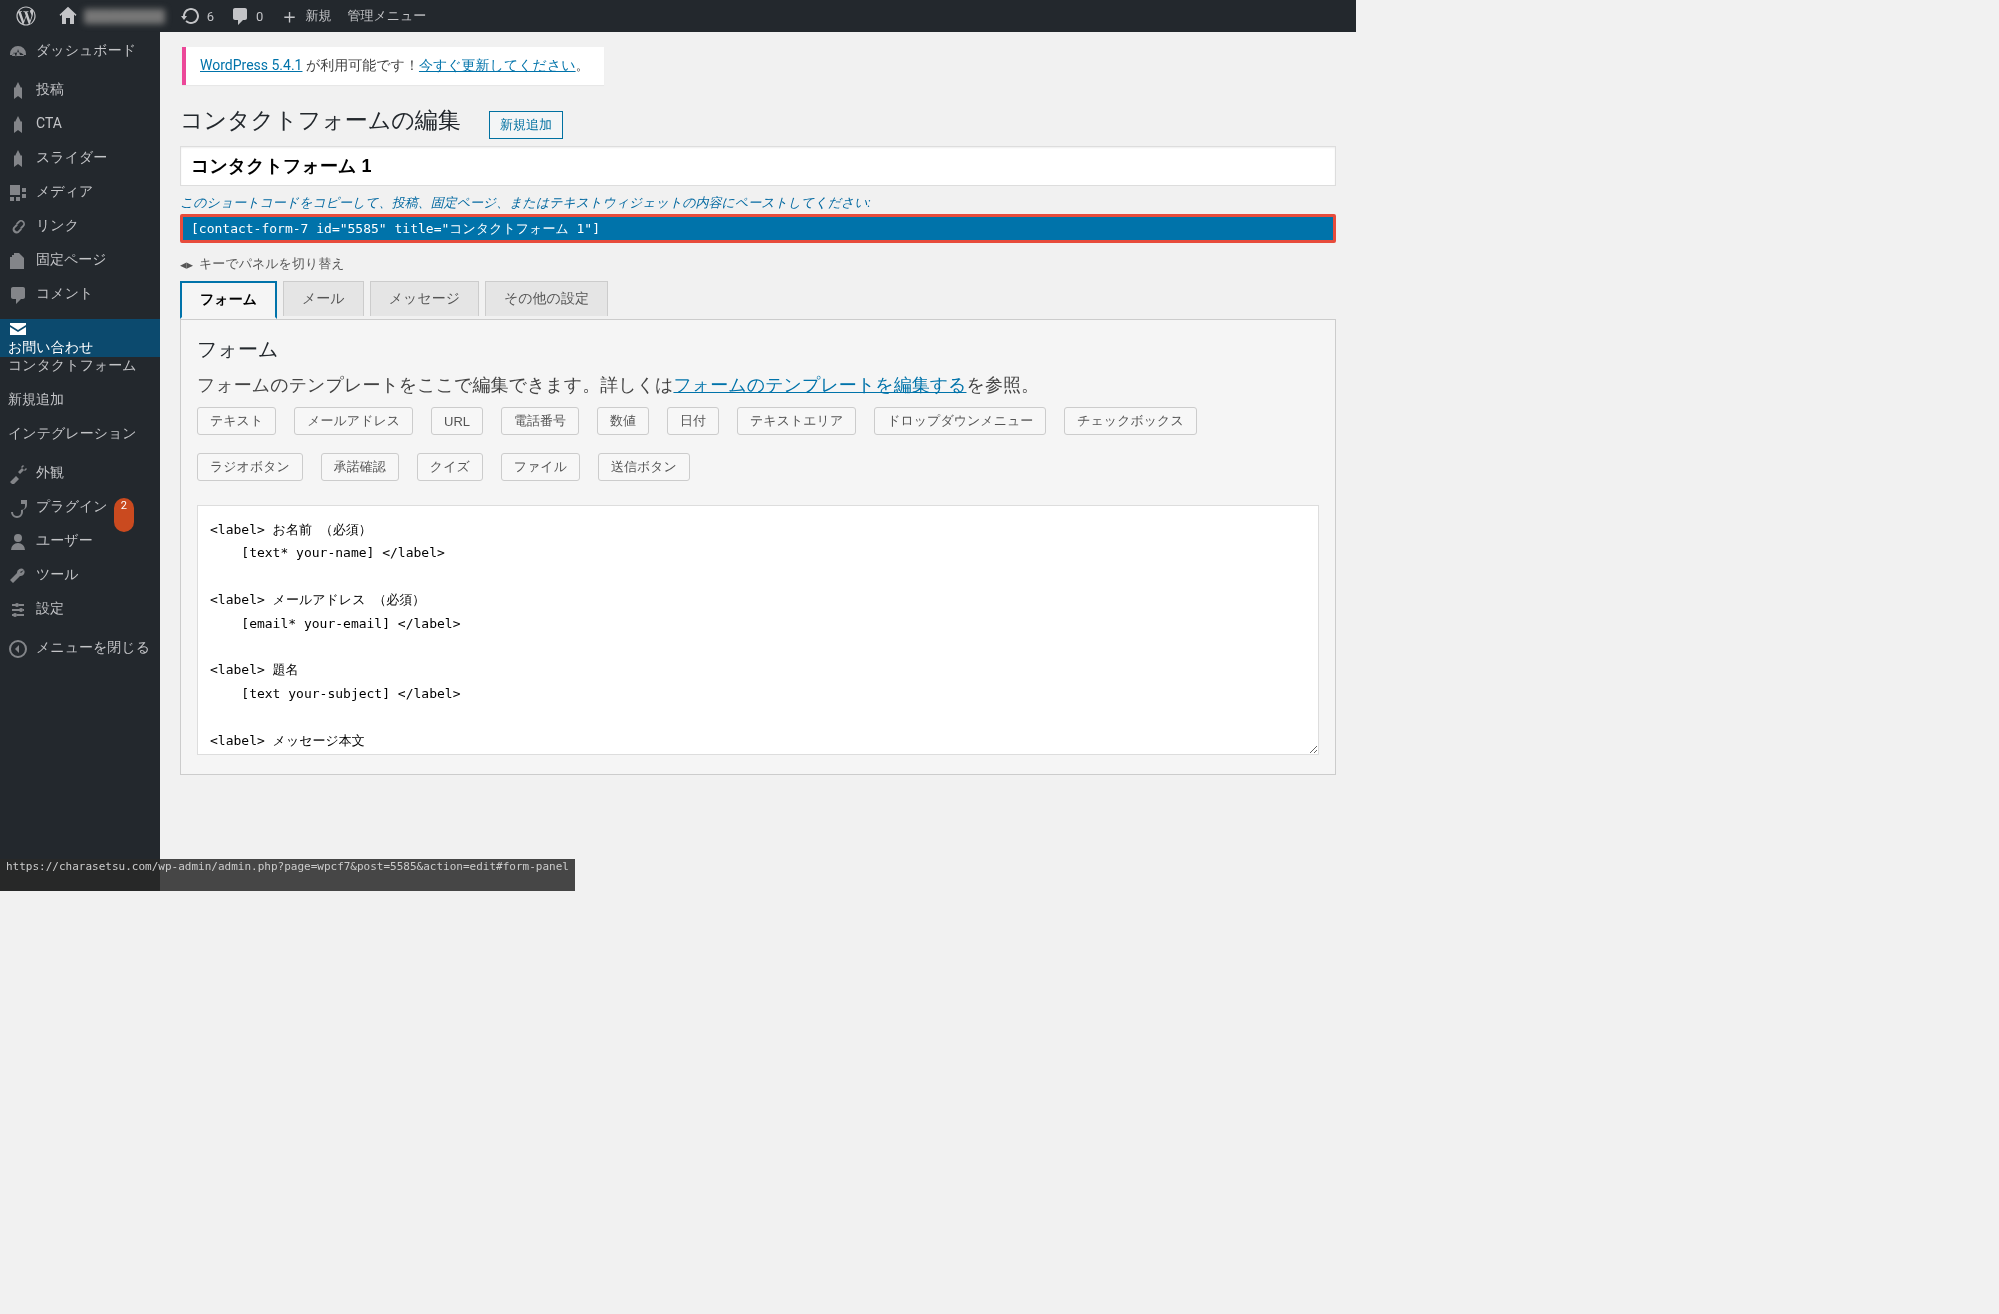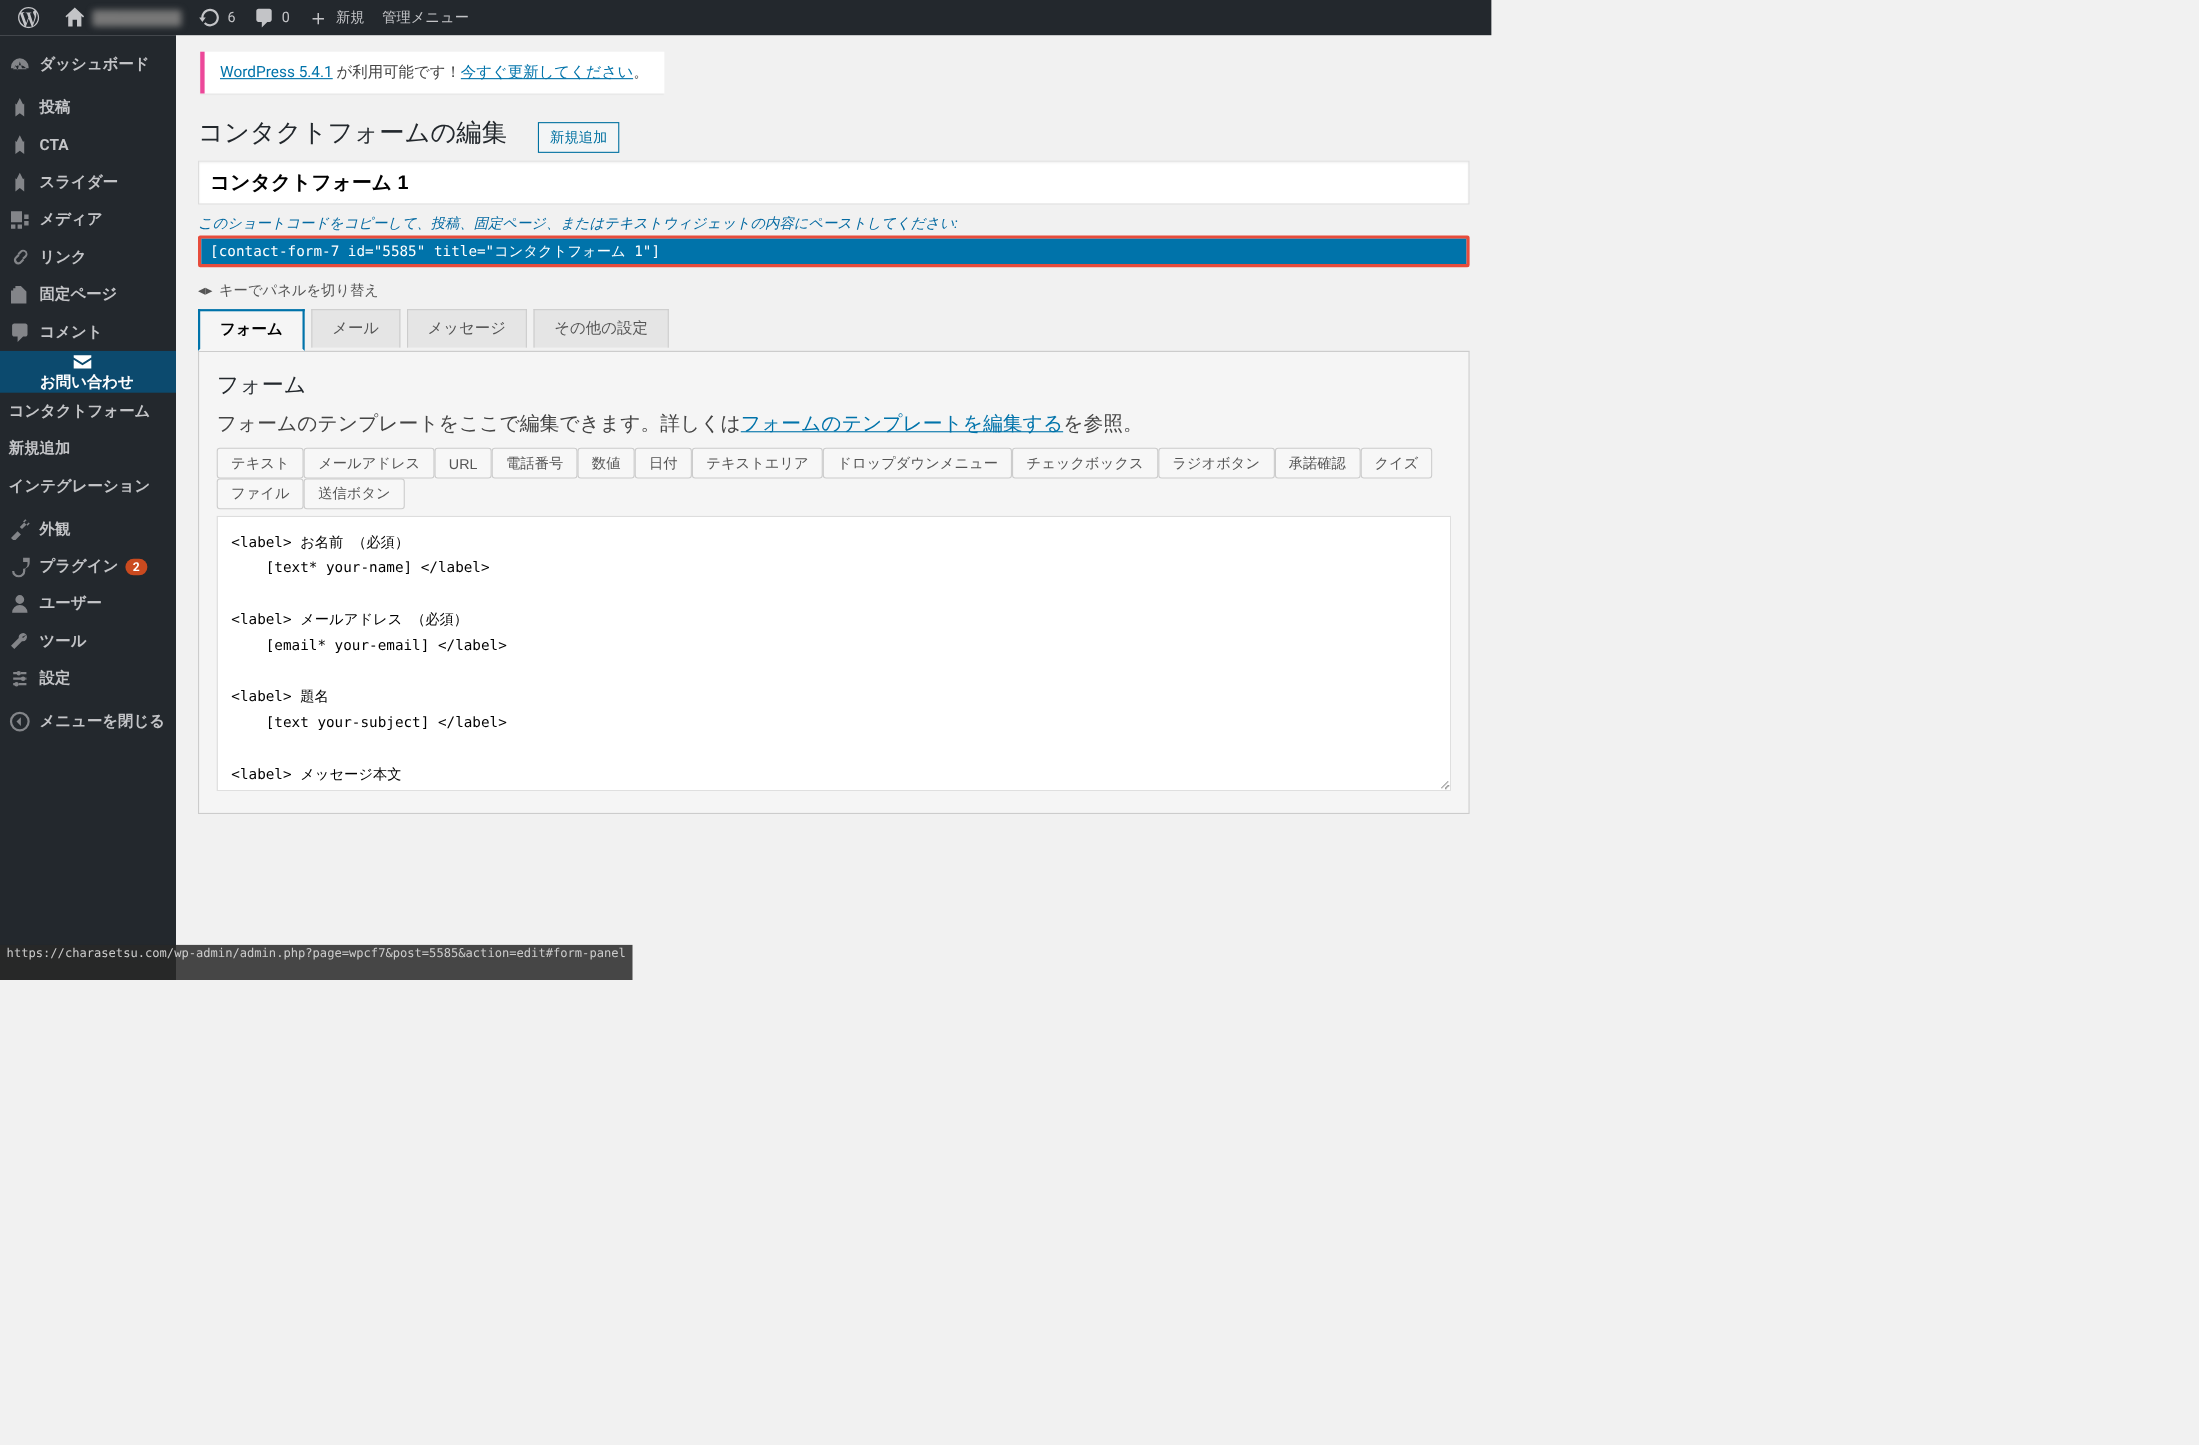--- a/index.html
+++ b/index.html
@@ -8,21 +8,21 @@
 
 #wpadminbar { height: 32px; background: #23282d; color: #eee; display: flex; align-items: center; padding: 0 8px; font-size: 13px; }
 #wpadminbar .ab-item { display: inline-flex; align-items: center; padding: 0 8px; height: 32px; color: #c3c4c7; cursor: pointer; }
 #wpadminbar .ab-icon { font-size: 20px; margin-right: 6px; display: inline-flex; align-items: center; }
 #wpadminbar .ab-label { font-size: 13px; }
 .dashicon { width: 20px; height: 20px; display: inline-block; }
 
 
 #adminmenuwrap { position: absolute; left: 0; top: 32px; bottom: 0; width: 160px; background: #23282d; color: #eee; }
 #adminmenu { list-style: none; padding-top: 0; }
-#adminmenu li { display: flex; align-items: center; min-height: 34px; padding: 0 10px 0 8px; color: #c3c4c7; font-size: 14px; cursor: pointer; font-weight: bold; }
+#adminmenu li { display: flex; min-height: 34px; padding: 0 10px 0 8px; color: #c3c4c7; font-size: 14px; cursor: pointer; }
 #adminmenu li.top-spacer { height: 10px; min-height: 10px; padding: 0; }
 #adminmenu li .wp-menu-image { width: 20px; height: 20px; margin-right: 8px; display: inline-flex; align-items: center; justify-content: center; opacity: 0.6; }
 #adminmenu li.current { background: #0c4a6e; color: #fff; position: relative; flex-direction: column; }
 #adminmenu li.current .wp-menu-image { opacity: 1; }
 #adminmenu li.current::after { content: ""; position: absolute; right: -8px; top: 50%; margin-top: -8px; border: 8px solid transparent; border-right-color: #f1f1f1; }
 #adminmenu .plugin-count { background: #ca4a1f; color: #fff; border-radius: 10px; padding: 1px 7px; font-size: 11px; margin-left: 6px; }
 #adminmenu li.separator { height: 5px; min-height: 5px; padding: 0; margin: 0; }
 
 
 #wpbody { position: absolute; left: 160px; right: 0; top: 32px; bottom: 0; overflow-y: auto; padding: 10px 20px 0 20px; }
@@ -44,21 +44,21 @@
 .contact-form-editor-tabs { display: flex; gap: 6px; border-bottom: 1px solid #ccc; margin-bottom: -1px; }
 .contact-form-editor-tabs li { list-style: none; }
 .contact-form-editor-tabs a { display: inline-block; padding: 8px 18px; background: #e5e5e5; border: 1px solid #ccc; border-bottom: none; color: #555; font-size: 14px; cursor: pointer; }
 .contact-form-editor-tabs li.active a { background: #f5f5f5; border: 2px solid #0073aa; border-bottom-color: #f5f5f5; color: #000; font-weight: bold; }
 
 .tab-panel { background: #f5f5f5; border: 1px solid #ccc; padding: 16px; }
 .tab-panel h2 { font-size: 20px; font-weight: 400; color: #23282d; margin-bottom: 10px; }
 .tab-panel p.description { font-size: 18px; margin-bottom: 10px; }
 .tab-panel p.description a { color: #0073aa; text-decoration: underline; }
 
-.tag-generator { display: flex; flex-wrap: wrap; gap: 0; margin-bottom: 6px; }
+.tag-generator { display: flex; flex-wrap: wrap; gap: 18px; margin-bottom: 24px; }
 .tag-generator button { padding: 4px 12px; background: #f7f7f7; border: 1px solid #ccc; font-size: 13px; cursor: pointer; color: #555; border-radius: 3px; }
 
 #wpcf7-form { width: 100%; min-height: 250px; padding: 12px; font-family: Menlo, Consolas, monospace; font-size: 13px; line-height: 1.8; border: 1px solid #ddd; background: #fff; resize: vertical; white-space: pre; }
 
 
 .annotation { position: absolute; pointer-events: none; }
 
 .status-bar { position: absolute; left: 0; bottom: 0; height: 32px; background: rgba(40,40,40,0.85); color: #ccc; font-family: monospace; font-size: 11px; padding: 1px 6px; white-space: nowrap; overflow: hidden; }
 .site-blur { filter: blur(3px); background: #777; color: #777; border-radius: 2px; padding: 0 20px; }
 </style>

